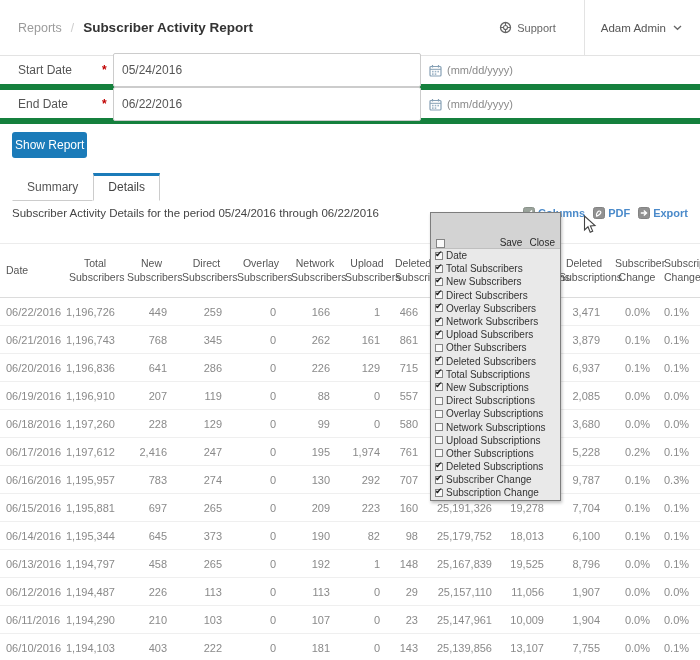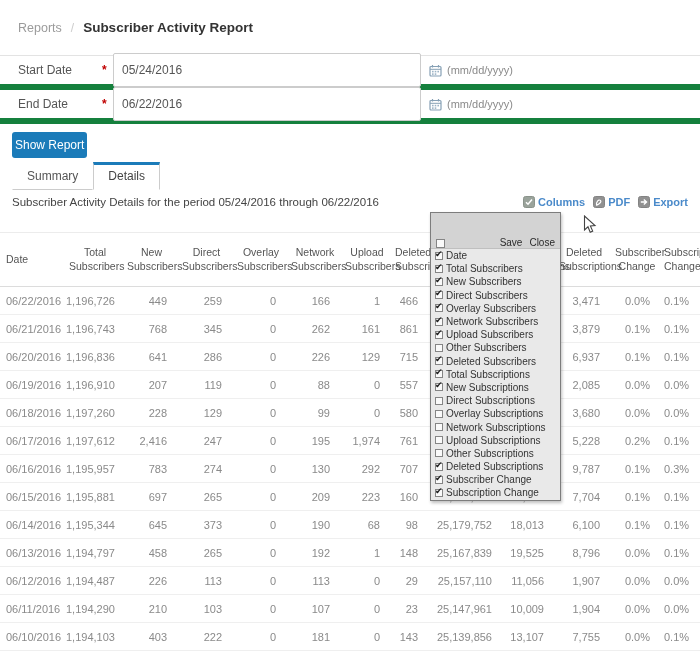--- a/index.html
+++ b/index.html
@@ -20,21 +20,21 @@
   .form-row { display:flex; align-items:center; height:34px; padding-left:18px; border-bottom:6px solid #15803d; }
   .form-label { width:84px; font-size:12px; color:#555; }
   .req { width:11px; color:#c00000; font-size:12px; font-weight:bold; }
   .date-input { width:308px; height:34px; border:1px solid #ccc; border-radius:2px; padding:0 8px; font-size:12px; color:#555; font-family:"Liberation Sans",sans-serif; background:#fff; }
   .cal-icon { margin-left:8px; display:flex; cursor:pointer; }
   .hint { margin-left:5px; color:#8a8a8a; font-size:11px; }
   .btn-row { padding:8px 0 0 12px; }
   .btn-primary { background:#1b7bb9; color:#fff; border:none; border-radius:3px; font-size:12px; padding:6px 3px; font-family:"Liberation Sans",sans-serif; cursor:pointer; }
 
   
-  .tabs { display:flex; margin:4px 0 0 12px; }
+  .tabs { display:flex; margin:15px 0 0 12px; }
   .tab { padding:6px 14px; font-size:12px; color:#555; border:1px solid transparent; border-bottom:1px solid #ccc; cursor:pointer; }
   .tab.active { border-color:#ccc; border-top:3px solid #1b7bb9; border-bottom-color:#fff; background:#fff; padding-top:4px; color:#444; }
 
   
   .report-bar { display:flex; align-items:center; margin:6px 12px 0 12px; }
   .caption { font-size:11.5px; color:#444; }
   .actions { margin-left:auto; display:flex; align-items:flex-start; gap:8px;font-weight:bold; }
   .action-link { display:flex; align-items:center; gap:3px; color:#4a8aca; font-size:11px; cursor:pointer; }
 
   
@@ -63,20 +63,40 @@
 </style>
 </head>
 <body>
 
 <div class="page">
 
   <div class="top-bar">
     <span class="crumb">Reports</span>
     <span class="crumb-sep">/</span>
     <span class="page-title">Subscriber Activity Report</span>
+    <div class="top-right">
+      <div class="support">
+        <span>
+          <svg class="icon-svg" width="13" height="13" viewBox="0 0 13 13">
+              <circle cx="6.5" cy="6.5" r="5" fill="none" stroke="#666" stroke-width="1.3"></circle>
+              <circle cx="6.5" cy="6.5" r="2" fill="none" stroke="#666" stroke-width="1.1"></circle>
+              <path d="M6.5 1.5 v3 M6.5 8.5 v3 M1.5 6.5 h3 M8.5 6.5 h3" stroke="#666" stroke-width="1.1"></path>
+            </svg>
+        </span>
+        <span>Support</span>
+      </div>
+      <div class="user-menu">
+        <span>Adam Admin</span>
+        <span>
+          <svg class="icon-svg" width="9" height="6" viewBox="0 0 9 6">
+              <path d="M1 1 L4.5 4.3 L8 1" stroke="#666" stroke-width="1.3" fill="none"></path>
+            </svg>
+        </span>
+      </div>
+    </div>
   </div>
 
   <div class="form-row">
     <span class="form-label">Start Date</span>
     <span class="req">*</span>
     <input class="date-input" type="text" value="05/24/2016" style="">
     <span class="cal-icon">
       <svg class="icon-svg" width="13" height="13" viewBox="0 0 13 13">
           <rect x="1" y="2.5" width="11" height="9.5" rx="1" fill="none" stroke="#86a0b5" stroke-width="1.2"></rect>
           <path d="M1 5.3 h11" stroke="#86a0b5" stroke-width="1"></path>
@@ -309,21 +329,21 @@
             <td class="c11">0.1%</td>
             <td class="c12">0.1%</td>
           </tr>
           <tr>
             <td class="c0">06/14/2016</td>
             <td class="c1">1,195,344</td>
             <td class="c2">645</td>
             <td class="c3">373</td>
             <td class="c4">0</td>
             <td class="c5">190</td>
-            <td class="c6">68</td>
+            <td class="c6">82</td>
             <td class="c7">98</td>
             <td class="c8">25,179,752</td>
             <td class="c9">18,013</td>
             <td class="c10">6,100</td>
             <td class="c11">0.1%</td>
             <td class="c12">0.1%</td>
           </tr>
           <tr>
             <td class="c0">06/13/2016</td>
             <td class="c1">1,194,797</td>

